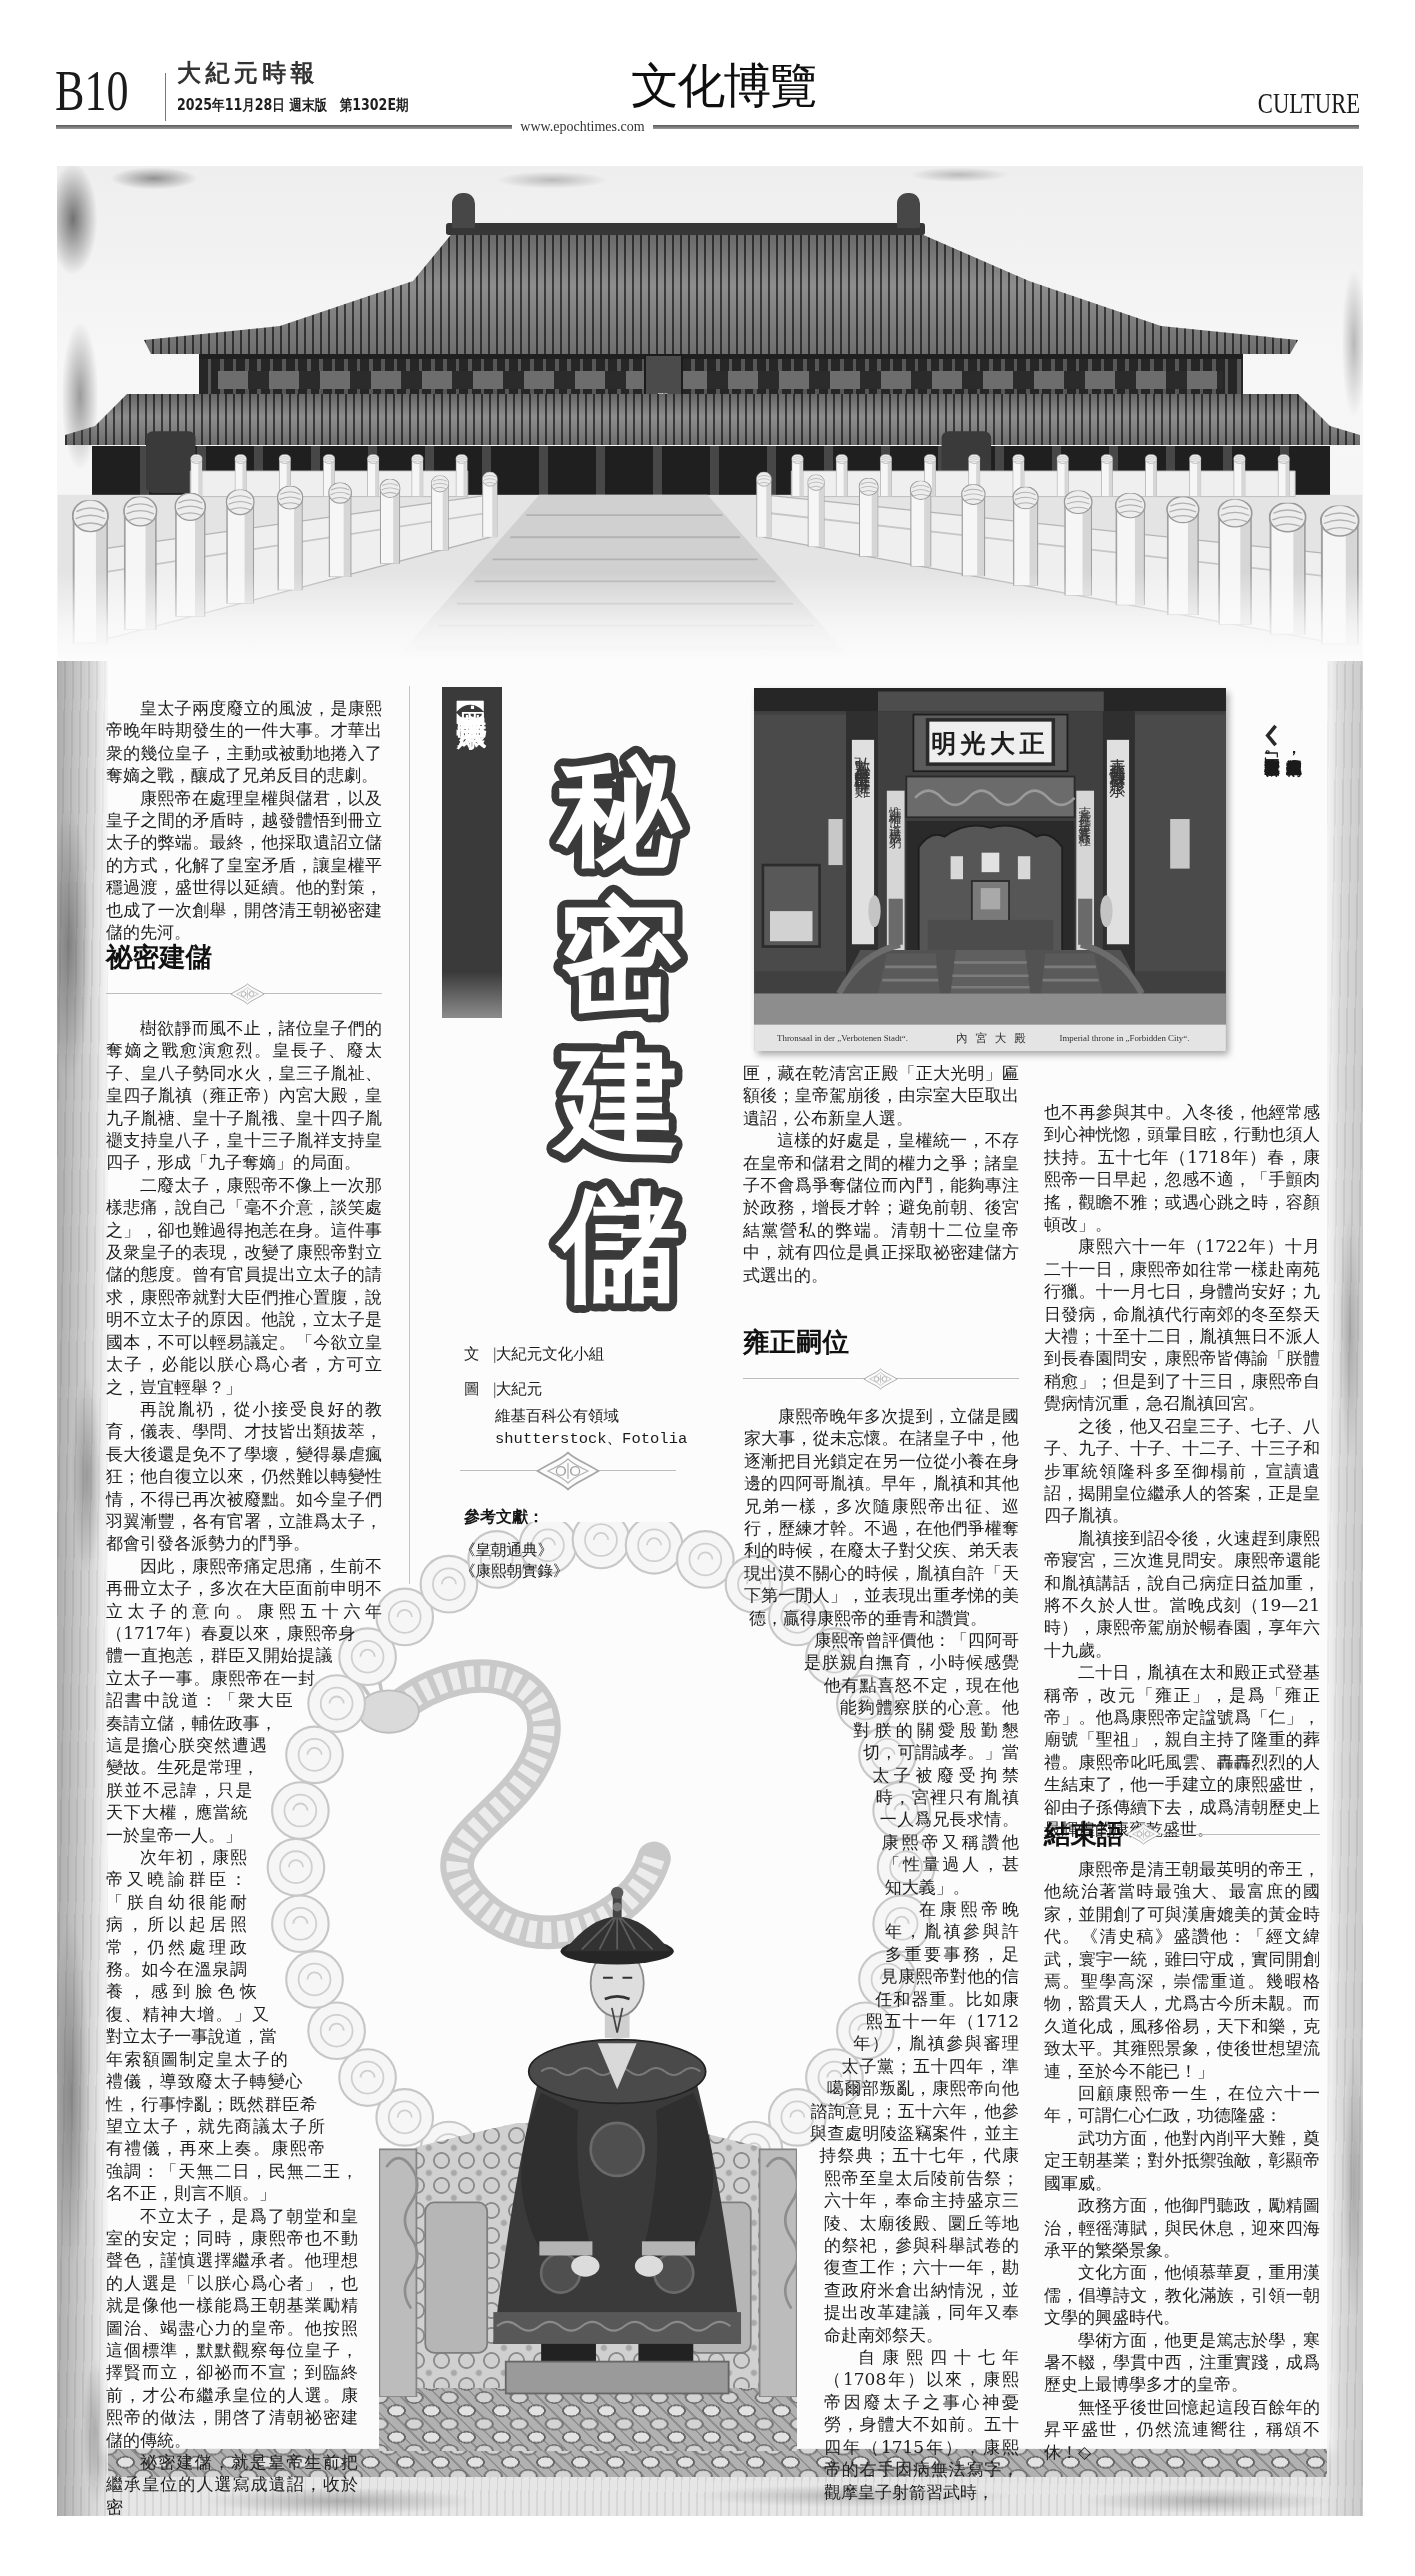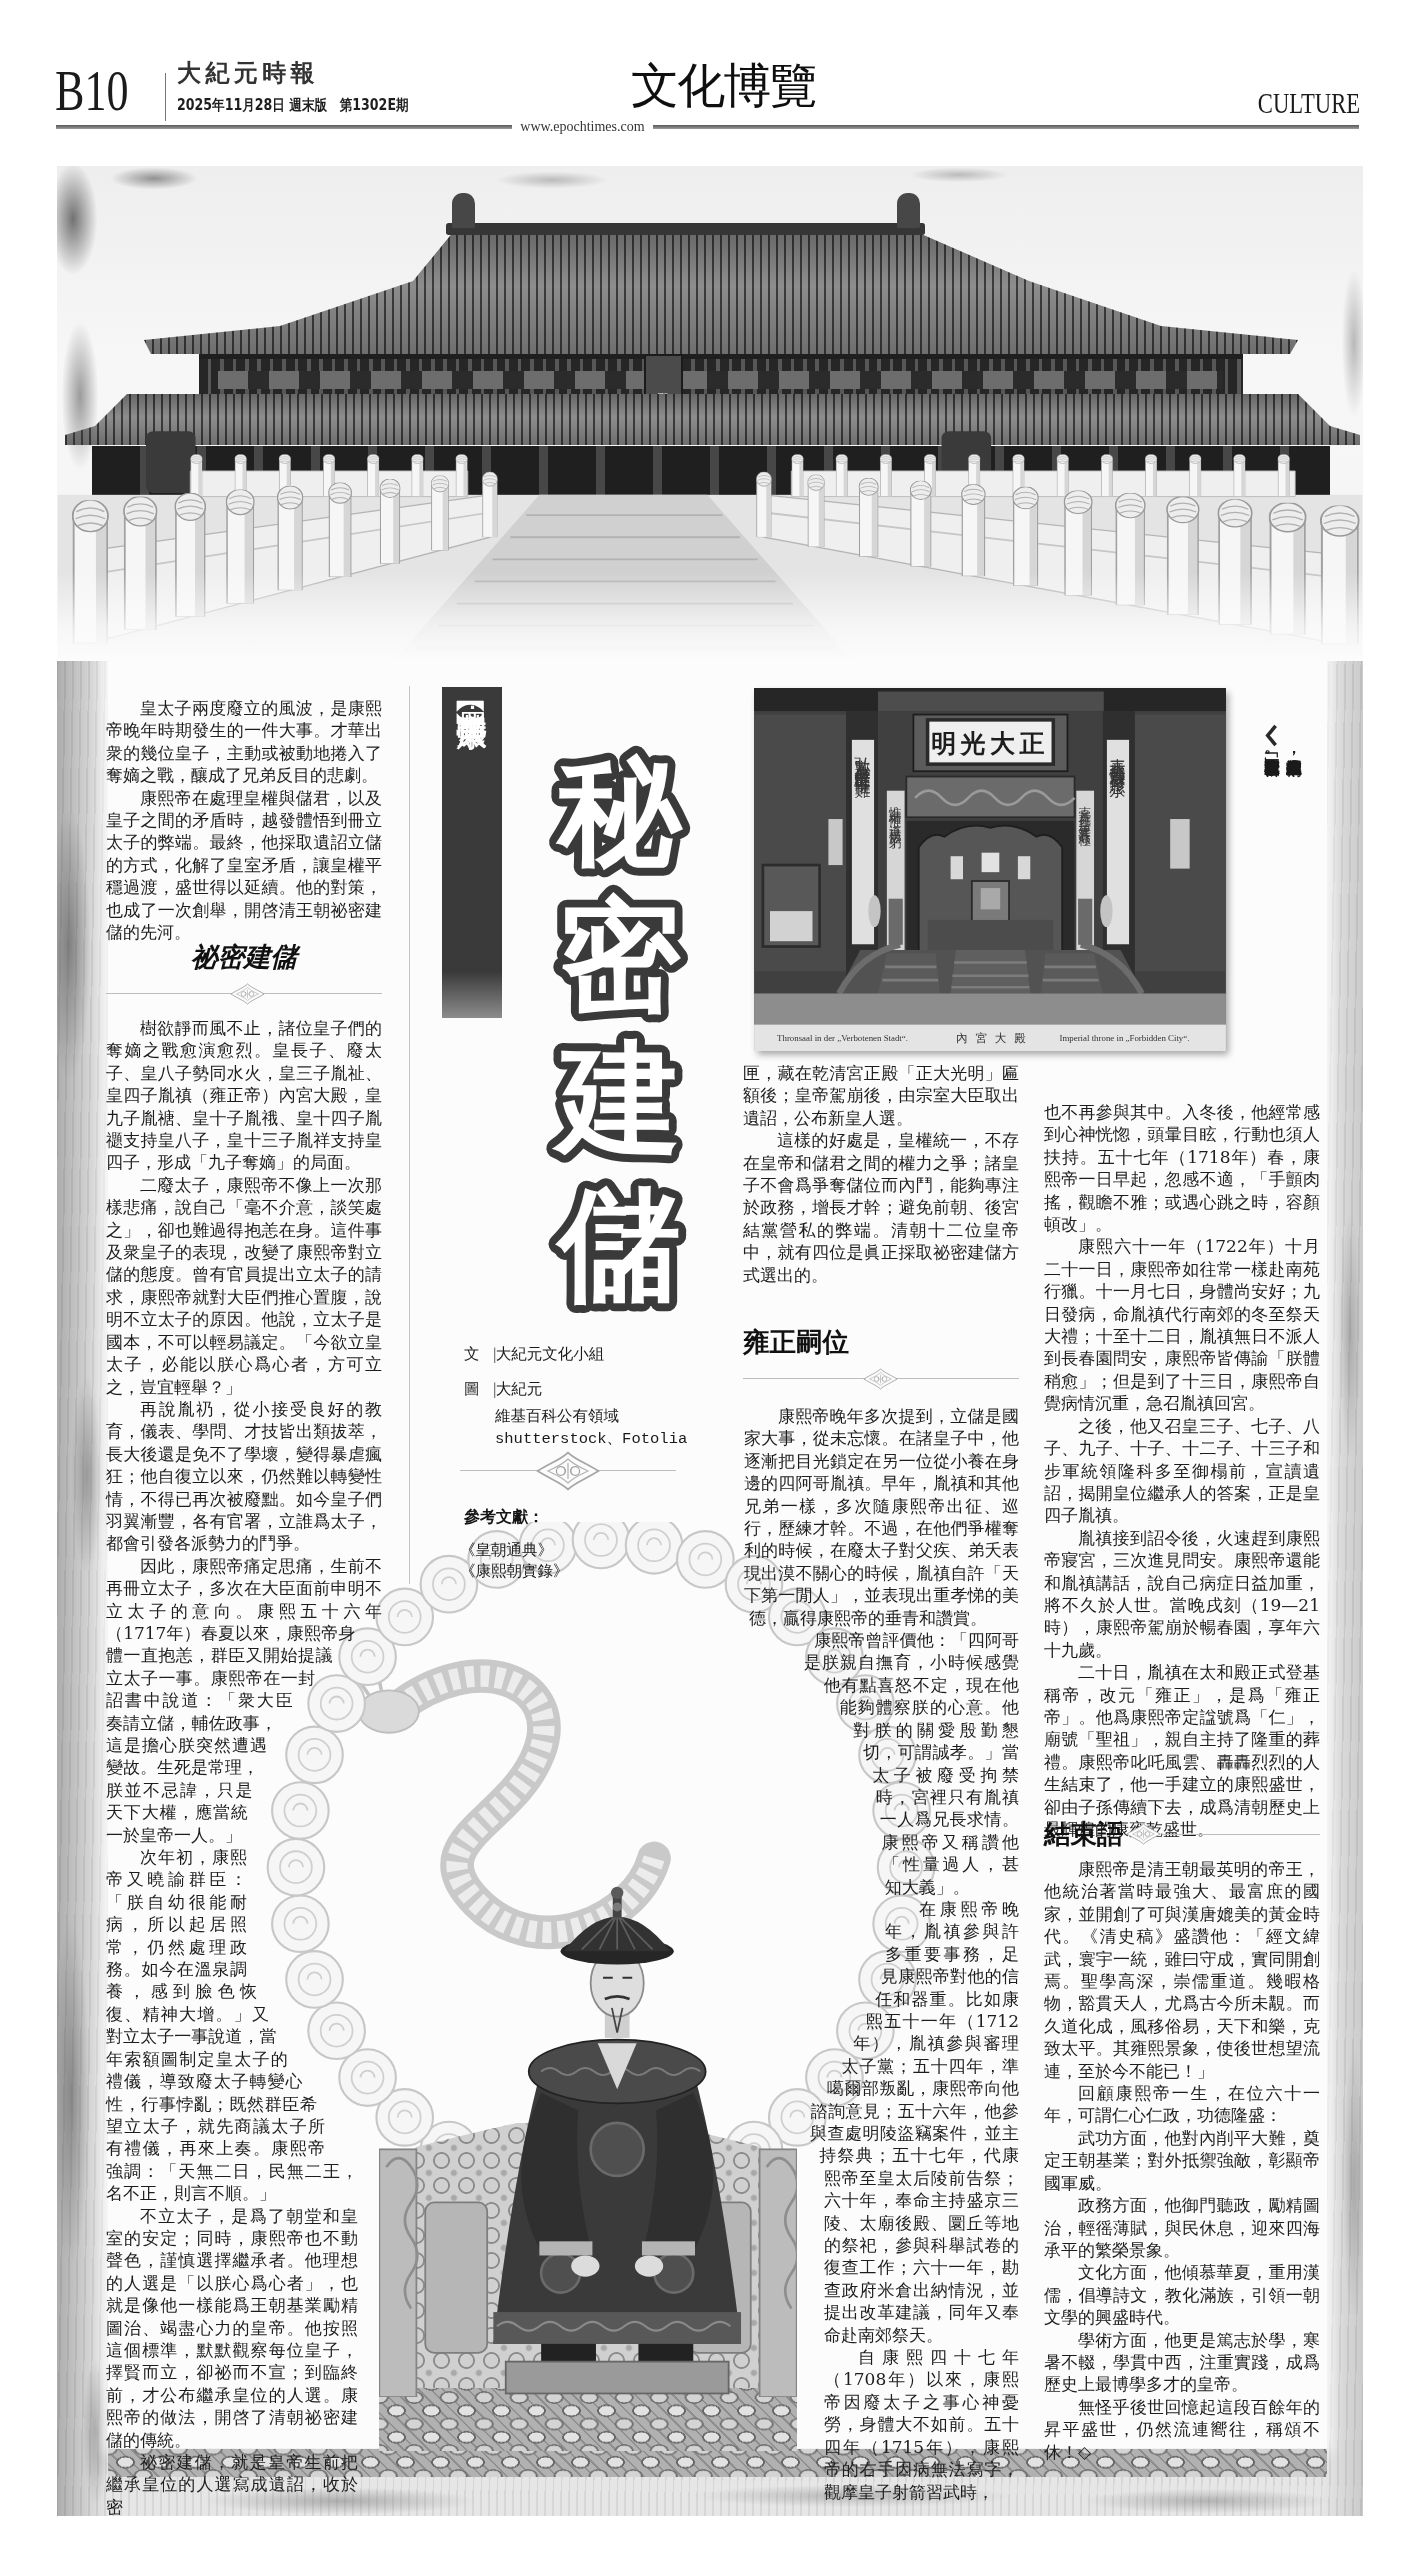--- a/index.html
+++ b/index.html
@@ -357,21 +357,21 @@
 </svg>
 <div id="caption" class="a">
   <span>皇帝生前把繼承皇位的人選寫成遺詔，</span>
   <span>藏在乾清宮正殿「正大光明」匾額後。</span>
 </div>
 
 <div class="txt" style="left:106px;top:697px;width:276px;">
   <p>皇太子兩度廢立的風波，是康熙帝晚年時期發生的一件大事。才華出衆的幾位皇子，主動或被動地捲入了奪嫡之戰，釀成了兄弟反目的悲劇。</p>
   <p>康熙帝在處理皇權與儲君，以及皇子之間的矛盾時，越發體悟到冊立太子的弊端。最終，他採取遺詔立儲的方式，化解了皇室矛盾，讓皇權平穩過渡，盛世得以延續。他的對策，也成了一次創舉，開啓清王朝祕密建儲的先河。</p>
 </div>
-<div class="head" style="left:106px;top:939px;width:276px;text-align:center;font-style:italic;">祕密建儲</div>
+<div class="head" style="left:106px;top:939px;width:276px;">祕密建儲</div>
 <div class="hline" style="left:106px;top:993px;width:276px;"></div>
 <svg class="orn" style="left:230px;top:983px;" width="35" height="22" viewBox="0 0 80 50">
     <use href="#orn"></use>
   </svg>
 <div class="txt" style="left:106px;top:1017px;width:276px;">
   <div style="float:right;width:142px;height:1460px;shape-outside:polygon(142px 0,142px 610px,135px 615px,100px 637px,87px 659px,69px 679px,47px 700px,34px 722px,25px 744px,17.7px 766px,11.5px 788px,7px 810px,7px 947px,20.3px 969px,32px 992px,38px 1014px,51px 1036px,67px 1060px,85px 1088px,85px 1128px,138px 1132px,138px 1150px,118px 1155px,118px 1460px,142px 1460px);"></div>
   <p>樹欲靜而風不止，諸位皇子們的奪嫡之戰愈演愈烈。皇長子、廢太子、皇八子勢同水火，皇三子胤祉、皇四子胤禛（雍正帝）內宮大殿，皇九子胤禟、皇十子胤䄉、皇十四子胤禵支持皇八子，皇十三子胤祥支持皇四子，形成「九子奪嫡」的局面。</p>
   <p>二廢太子，康熙帝不像上一次那樣悲痛，說自己「毫不介意，談笑處之」，卻也難過得抱恙在身。這件事及衆皇子的表現，改變了康熙帝對立儲的態度。曾有官員提出立太子的請求，康熙帝就對大臣們推心置腹，說明不立太子的原因。他說，立太子是國本，不可以輕易議定。「今欲立皇太子，必能以朕心爲心者，方可立之，豈宜輕舉？」</p>
   <p>再說胤礽，從小接受良好的教育，儀表、學問、才技皆出類拔萃，長大後還是免不了學壞，變得暴虐瘋狂；他自復立以來，仍然難以轉變性情，不得已再次被廢黜。如今皇子們羽翼漸豐，各有官署，立誰爲太子，都會引發各派勢力的鬥爭。</p>
   <p>因此，康熙帝痛定思痛，生前不再冊立太子，多次在大臣面前申明不立太子的意向。康熙五十六年（1717年）春夏以來，康熙帝身體一直抱恙，群臣又開始提議立太子一事。康熙帝在一封詔書中說道：「衆大臣奏請立儲，輔佐政事，這是擔心朕突然遭遇變故。生死是常理，朕並不忌諱，只是天下大權，應當統一於皇帝一人。」</p>

